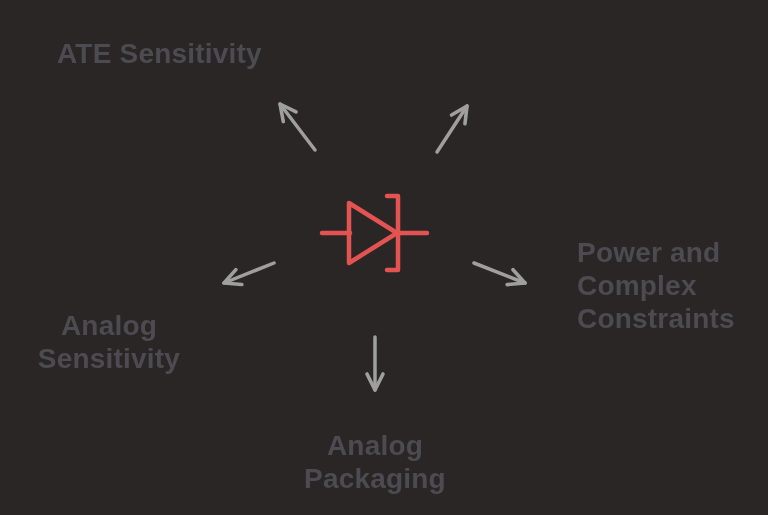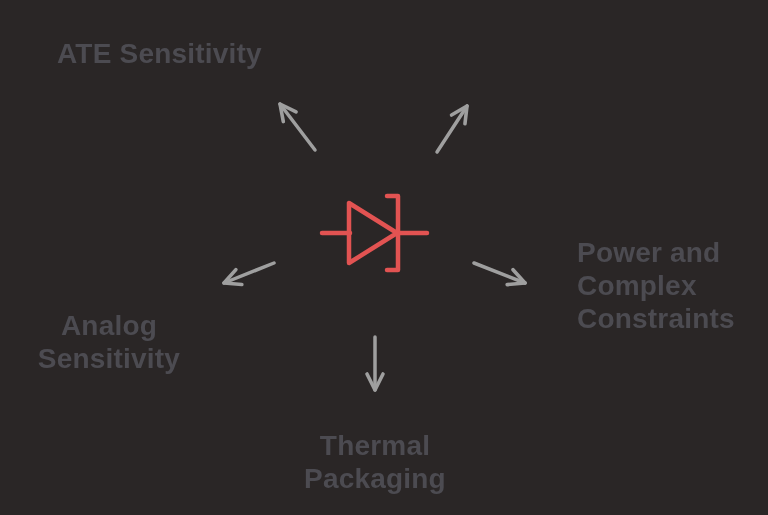--- a/index.html
+++ b/index.html
@@ -80,15 +80,15 @@
       <line class="diode-stroke" x1="322" y1="233" x2="350" y2="233"></line>
       <path class="diode-stroke" d="M349,203 L349,263 L397,233 Z"></path>
       <path class="diode-stroke" d="M387,196 L398,196 L398,270 L387,270"></path>
       <line class="diode-stroke" x1="399" y1="233" x2="427" y2="233"></line>
     </g>
   </svg>
 
   <div class="node-label nl-top-left">ATE Sensitivity</div>
   <div class="node-label nl-left">Analog Sensitivity</div>
   <div class="node-label nl-right">Power and Complex Constraints</div>
-  <div class="node-label nl-bottom">Thermal Packaging</div>
+  <div class="node-label nl-bottom">Analog Packaging</div>
 
 </div>
 
 </body></html>

